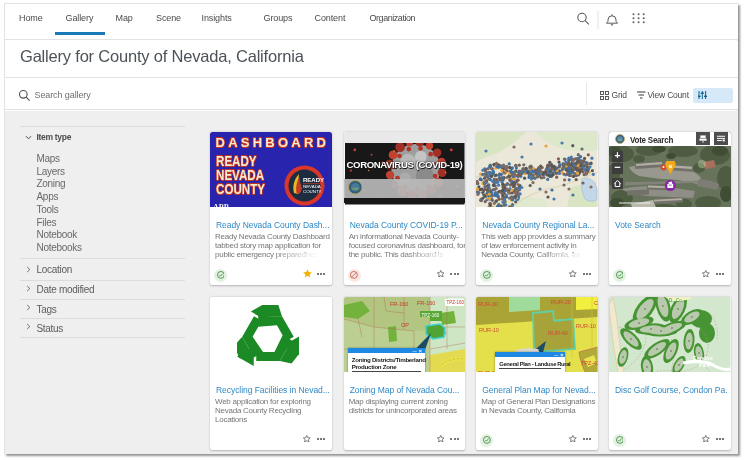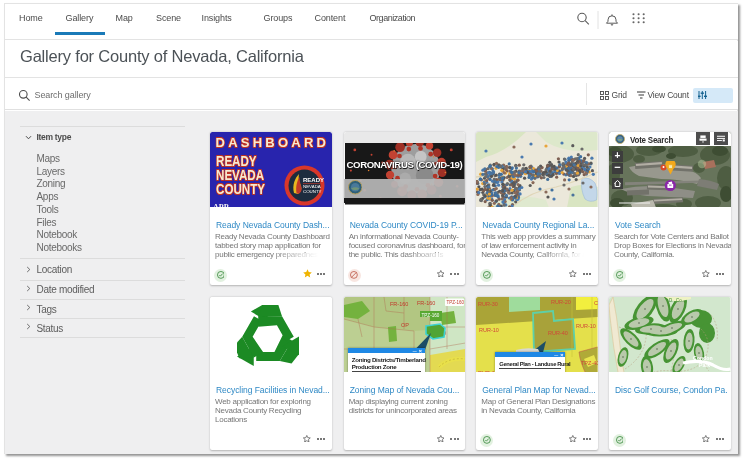--- a/index.html
+++ b/index.html
@@ -1064,21 +1064,20 @@
 <rect x="11" y="4.2" width="3" height="2.8" fill="#f8e8b0"></rect>
 <circle cx="12.3" cy="24.5" r="5.6" fill="#8a27a8"></circle>
 <g fill="#fff">
             <rect x="9.4" y="23" width="5.8" height="4" rx="0.4"></rect>
             <rect x="10.6" y="20.8" width="3.6" height="2.4" transform="rotate(-12 12.4 22)"></rect>
             <rect x="11" y="23.7" width="2.6" height="0.8" fill="#8a27a8"></rect>
           </g>
 </svg>
 </div>
 <div class="ctitle">Vote Search</div>
-<div class="cdesc">Search for Vote Centers and Ballot<br>Drop Boxes for Elections in Nevada<br>County, California.</div>
 <div class="badge-g">
         <svg style="position:absolute;left:2.6px;top:2.6px" width="7.8" height="7.8" viewBox="0 0 10 10">
           <circle cx="5" cy="5" r="4.4" fill="none" stroke="#3d8b40" stroke-width="1.1"></circle>
           <path d="M3 5.2 L4.4 6.6 L7.2 3.4" fill="none" stroke="#3d8b40" stroke-width="1.1"></path>
         </svg>
       </div>
       <svg class="star" style="left:93.2px;top:138.4px;width:7.6px;height:7.6px" viewBox="0 0 10 10">
         <path d="M5 0.6 L6.35 3.55 L9.55 3.85 L7.2 6 L7.9 9.2 L5 7.5 L2.1 9.2 L2.8 6 L0.45 3.85 L3.65 3.55 Z" fill="none" stroke="#575757" stroke-width="1"></path>
       </svg>
       <span class="dots3">

